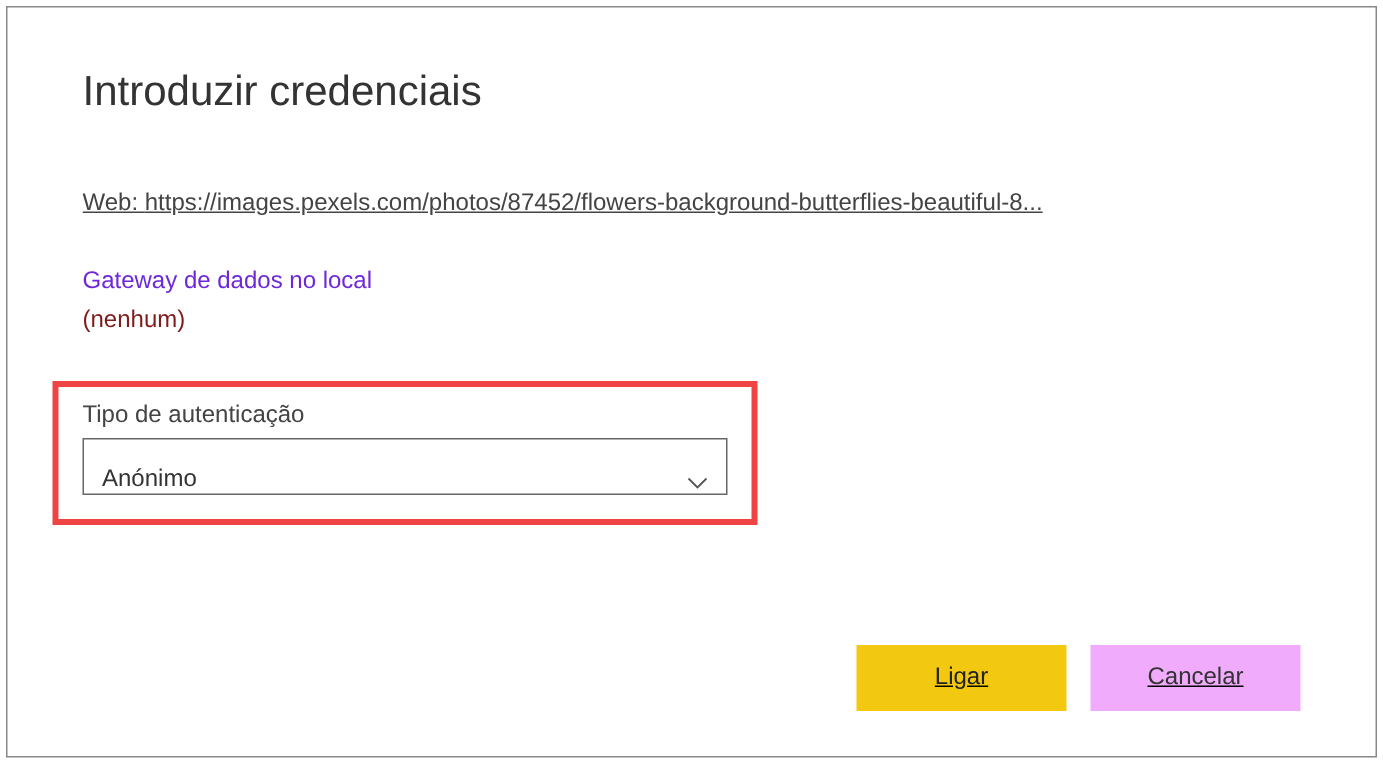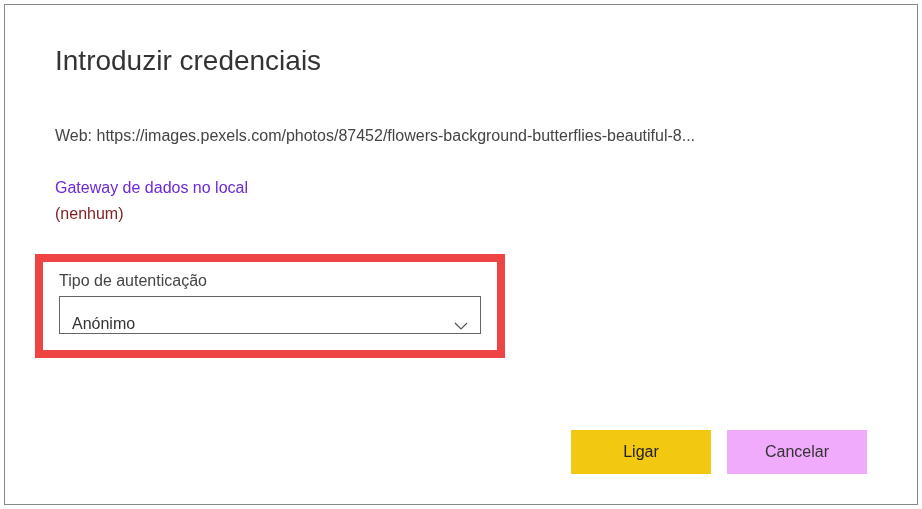--- a/index.html
+++ b/index.html
@@ -33,40 +33,41 @@
       margin-bottom: 50px;
     }
     
     .source-line {
       font-size: 16px;
       color: #444;
       margin-bottom: 30px;
       white-space: nowrap;
       overflow: hidden;
       text-overflow: ellipsis;
+      text-decoration: underline;
     }
     
     .gateway-section {
       margin-bottom: 20px;
     }
     
     .gateway-label {
       font-size: 16px;
       color: #6d28d9;
       line-height: 1.6;
     }
     
     .gateway-value {
       font-size: 16px;
       color: #7f1d1d;
       line-height: 1.6;
     }
     
     .highlight-box {
-      border: 8px solid #ef4444;
+      border: 4px solid #ef4444;
       padding: 10px 16px 16px 16px;
       width: 470px;
       margin-left: -20px;
       margin-top: 8px;
     }
     
     .auth-label {
       font-size: 16px;
       color: #444;
       margin-bottom: 6px;
@@ -100,20 +101,21 @@
     .dropdown-icon svg {
       width: 14px;
       height: 8px;
     }
     
     .button-row {
       margin-top: auto;
       display: flex;
       justify-content: flex-end;
       gap: 16px;
+      text-decoration: underline;
     }
     
     .btn {
       min-width: 140px;
       height: 44px;
       border: none;
       font-size: 16px;
       font-family: inherit;
       cursor: pointer;
       display: flex;

